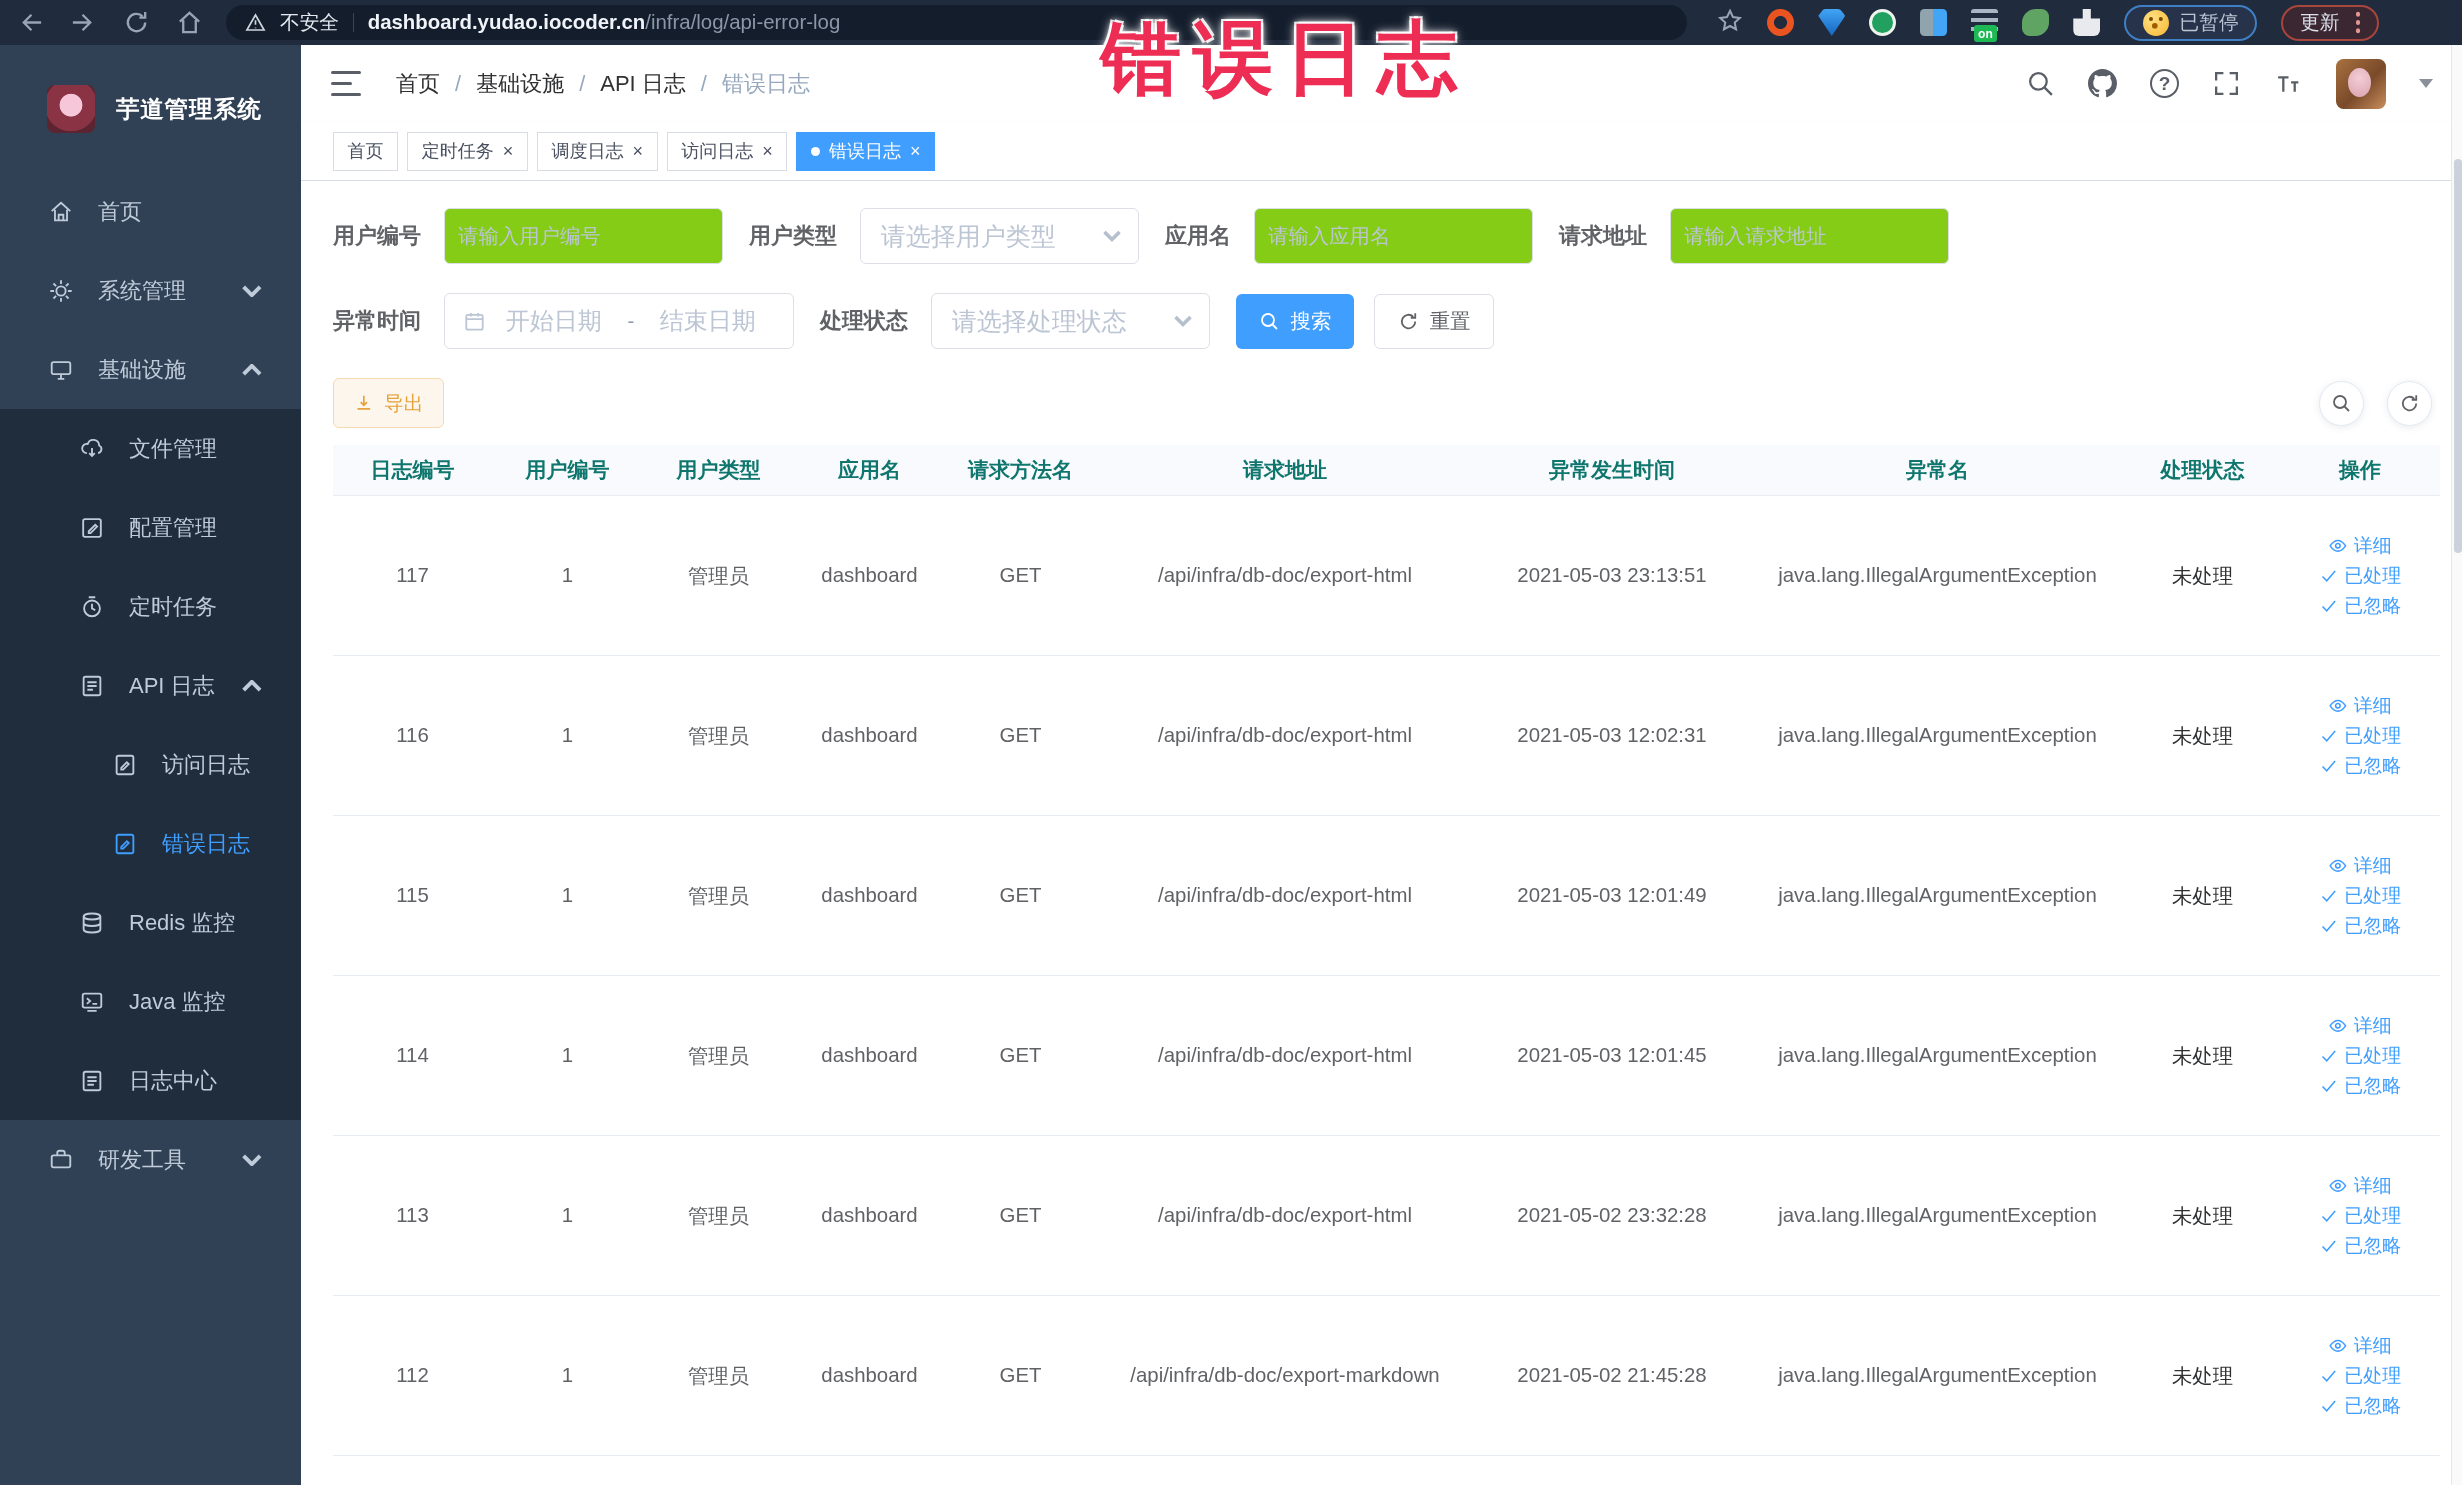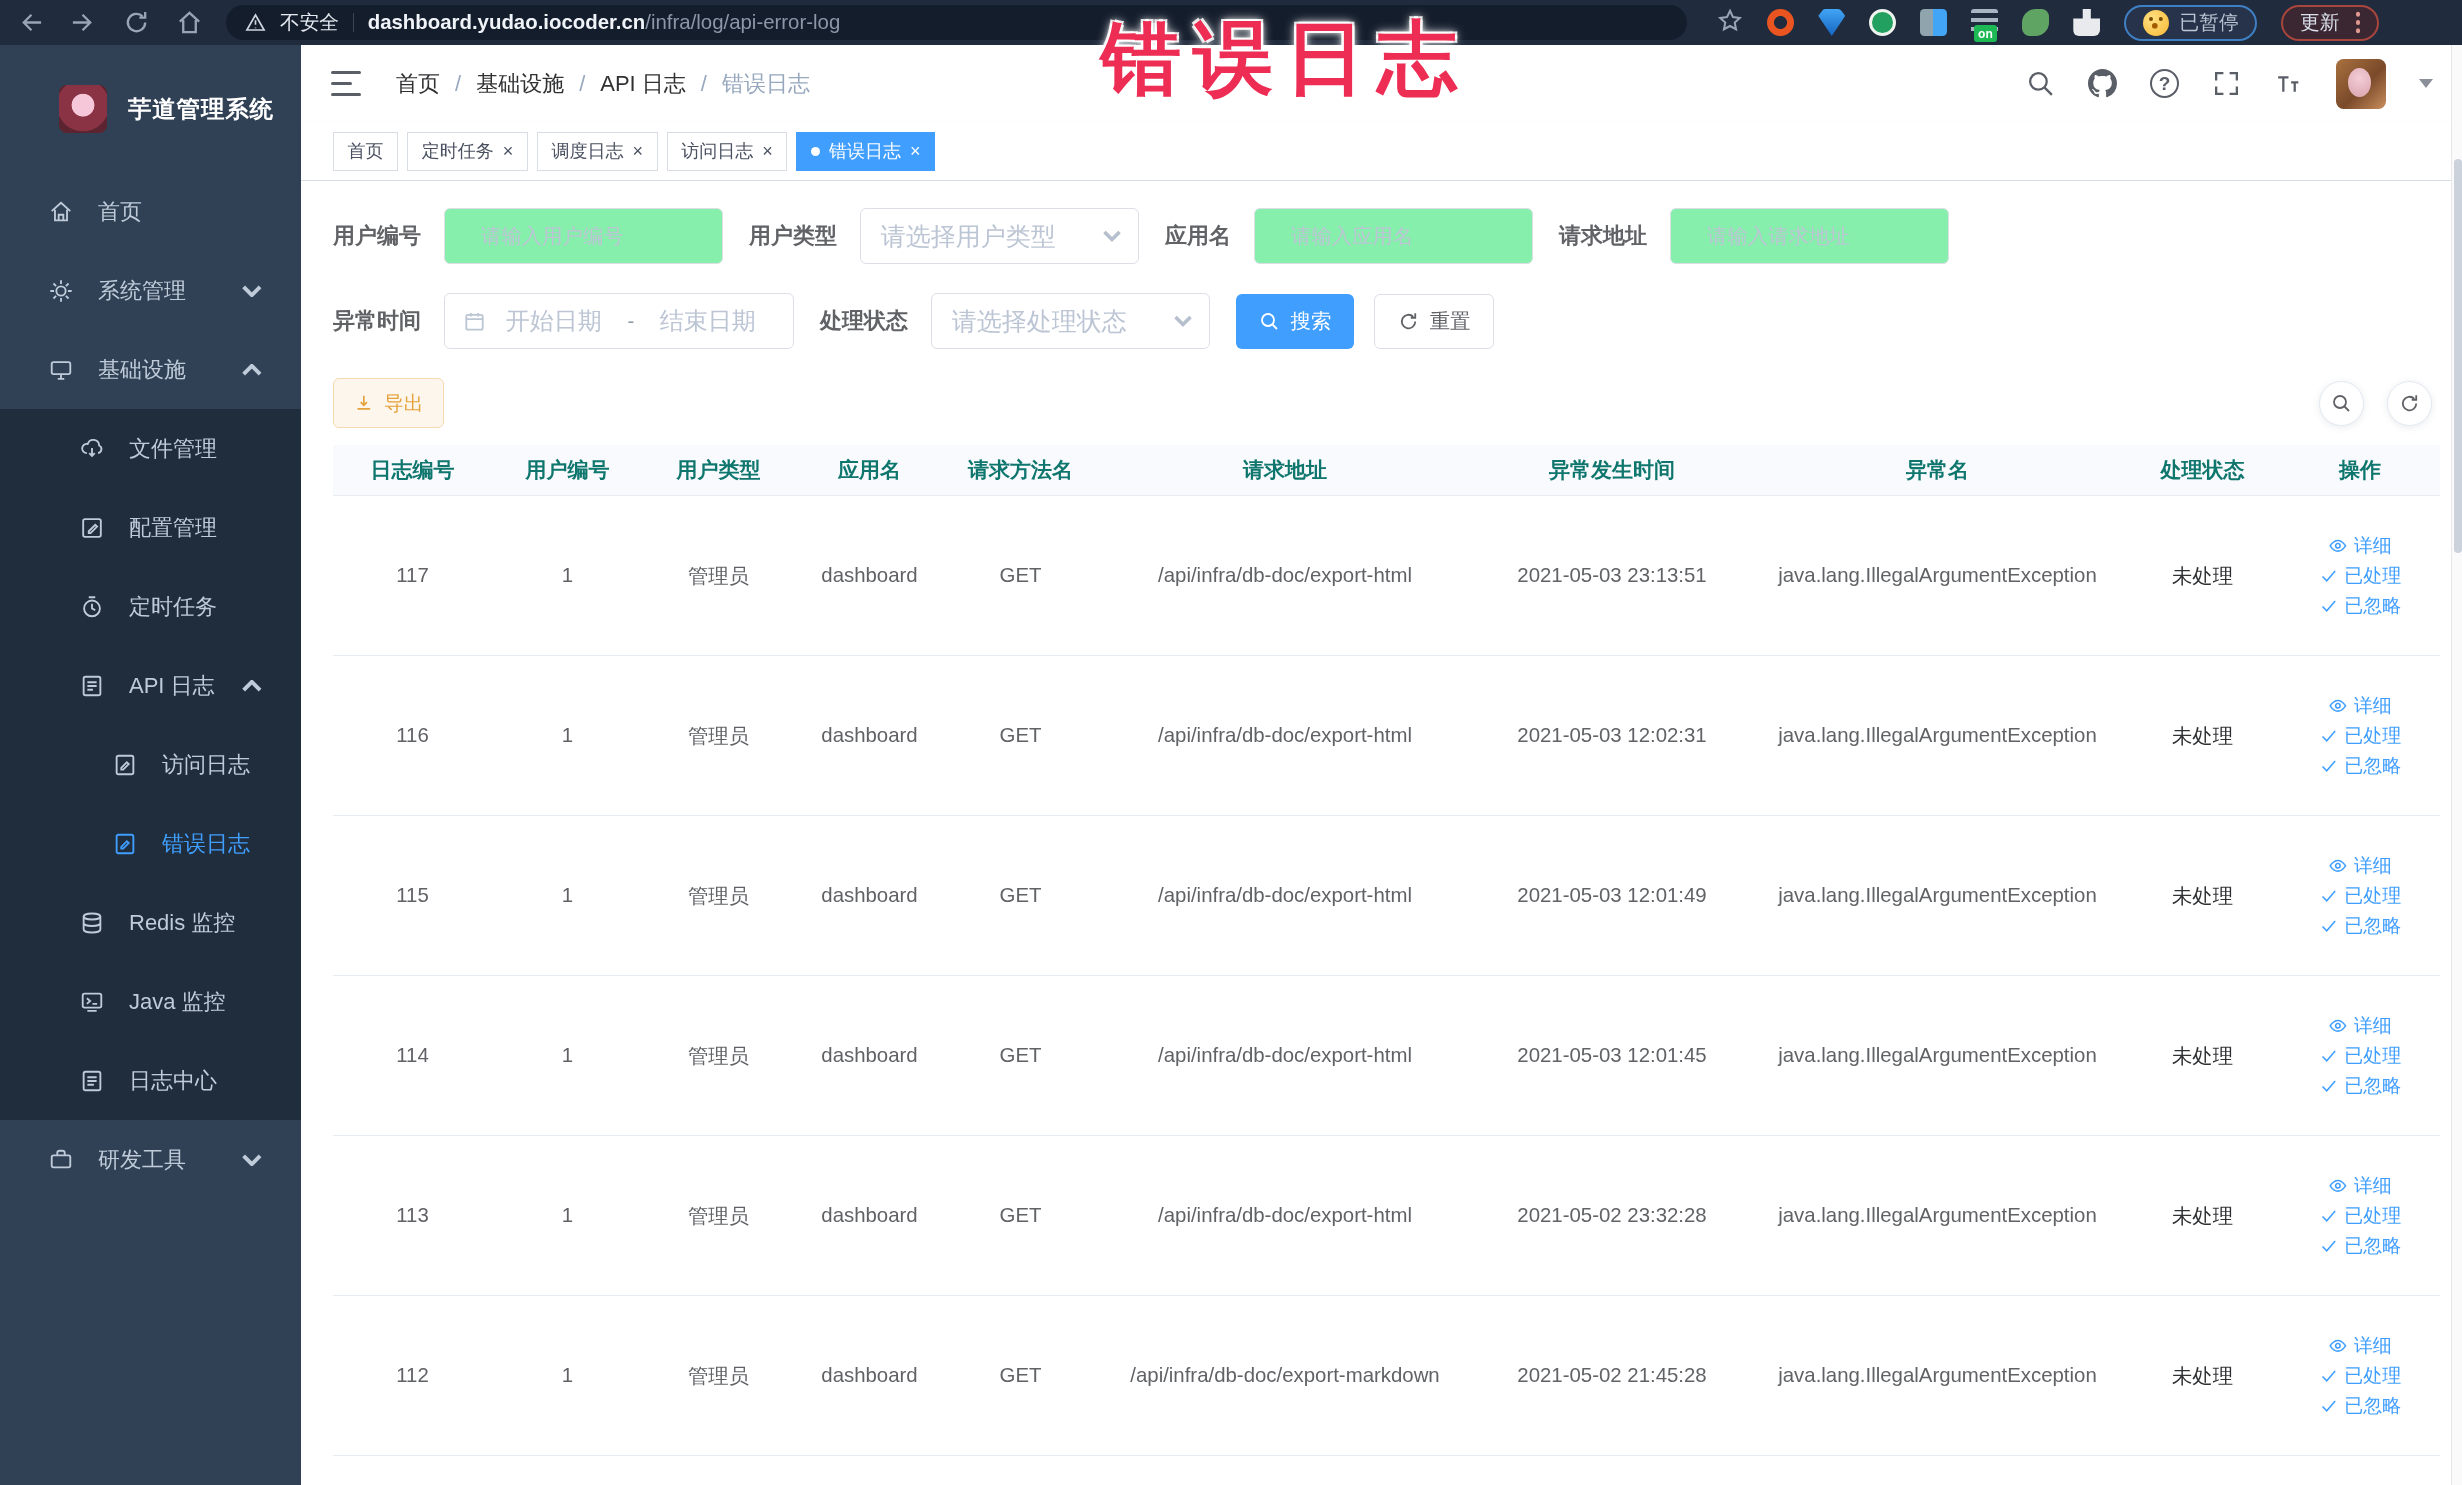--- a/index.html
+++ b/index.html
@@ -32,21 +32,21 @@
   .emoji-face{width:26px;height:26px;border-radius:50%;background:radial-gradient(circle at 35% 35%,#ffe082,#f7b733);position:relative}
   .emoji-face::after{content:"";position:absolute;left:6px;top:7.6px;width:3.8px;height:3.8px;border-radius:50%;background:#7a4a00;box-shadow:9.8px 0 0 #7a4a00,3.8px 6.8px 0 0.8px #a35b00}
   .pill-update{border:2.3px solid #a8453c;background:#3a2731;color:#d9deea}
   .kebab{width:4.5px;height:4.5px;border-radius:50%;background:#e09890;box-shadow:0 8.3px 0 #e09890,0 -8.3px 0 #e09890;margin-left:6px}
 
   
   .app{display:flex;height:1440px}
 
   
   .sidebar{width:301px;flex-shrink:0;background:#304156;color:#bfcbd9;overflow:hidden}
-  .logo{height:127px;display:flex;align-items:center;padding-left:59px;gap:21px}
+  .logo{height:127px;display:flex;align-items:center;padding-left:47px;gap:21px}
   .logo-avatar{width:48px;height:48px;border-radius:7.6px;background:radial-gradient(circle at 50% 42%,#f6c7d8 0 30%,#8a3344 32% 70%,#5b2430 72%);flex-shrink:0}
   .logo-title{color:#fff;font-size:23.5px;font-weight:700;letter-spacing:0.8px}
   .mi{height:79px;display:flex;align-items:center;padding-left:48px;font-size:22px;color:#bfcbd9;position:relative;cursor:pointer}
   .mi svg.g{width:26px;height:26px;margin-right:24px;stroke:currentColor;stroke-width:2;fill:none;flex-shrink:0}
   .mi .chev{position:absolute;right:39px;width:19.7px;height:12px;stroke:#bfcbd9;stroke-width:2.4;fill:none}
   .submenu{background:#1f2d3d}
   .mi.sub{padding-left:79px}
   .mi.sub2{padding-left:112px}
   .mi.active{color:#409eff}
 
@@ -76,21 +76,21 @@
   .tag .x{font-style:normal;font-size:18px;line-height:1;color:inherit}
   .tag .x::after{content:"×"}
   .tag.active{background:#409eff;border-color:#409eff;color:#fff}
   .tag.active .dot{display:inline-block}
 
   
   .content{flex:1;padding:27px 26px 0 32px;position:relative;background:#fff}
   .frow{display:flex;align-items:center;margin-bottom:29px}
   .fgroup{display:flex;align-items:center;margin-right:26px}
   .flabel{font-size:22px;font-weight:700;color:#606266;margin-right:23px;white-space:nowrap}
-  .finput{width:279px;height:56px;border:1.5px solid #dcdfe6;border-radius:6px;padding:0 36px;font-size:20.4px;color:#606266;background:#86efac;outline:none;font-family:inherit}
+  .finput{width:279px;height:56px;border:1.5px solid #dcdfe6;border-radius:6px;padding:0 13px;font-size:20.4px;color:#606266;background:#84cc16;outline:none;font-family:inherit}
   .finput::placeholder{color:#bcc5d4}
   .fselect{width:279px;height:56px;border:1.5px solid #dcdfe6;border-radius:6px;padding:0 16.7px 0 19.7px;display:flex;align-items:center;justify-content:space-between;background:#fff;cursor:pointer}
   .fselect .ph{font-size:25px;color:#bcc5d4}
   .fselect svg{width:18px;height:11.4px;stroke:#b6bfce;stroke-width:2.4;fill:none}
   .fdate{width:350px;height:56px;border:1.5px solid #dcdfe6;border-radius:6px;display:flex;align-items:center;padding:0 18px;gap:19.7px;background:#fff;cursor:pointer}
   .fdate svg{width:23px;height:23px;stroke:#bcc5d4;stroke-width:2.2;fill:none;flex-shrink:0}
   .fdate .ph{font-size:24px;color:#bcc5d4}
   .fdate .sep{font-size:20.4px;color:#8f99a8;margin:0 6px}
   .btn{height:55px;border-radius:6px;display:flex;align-items:center;gap:10.6px;font-size:20.4px;padding:0 23px;cursor:pointer;border:none;font-family:inherit}
   .btn svg{width:21px;height:21px;stroke-width:2.4;fill:none}

